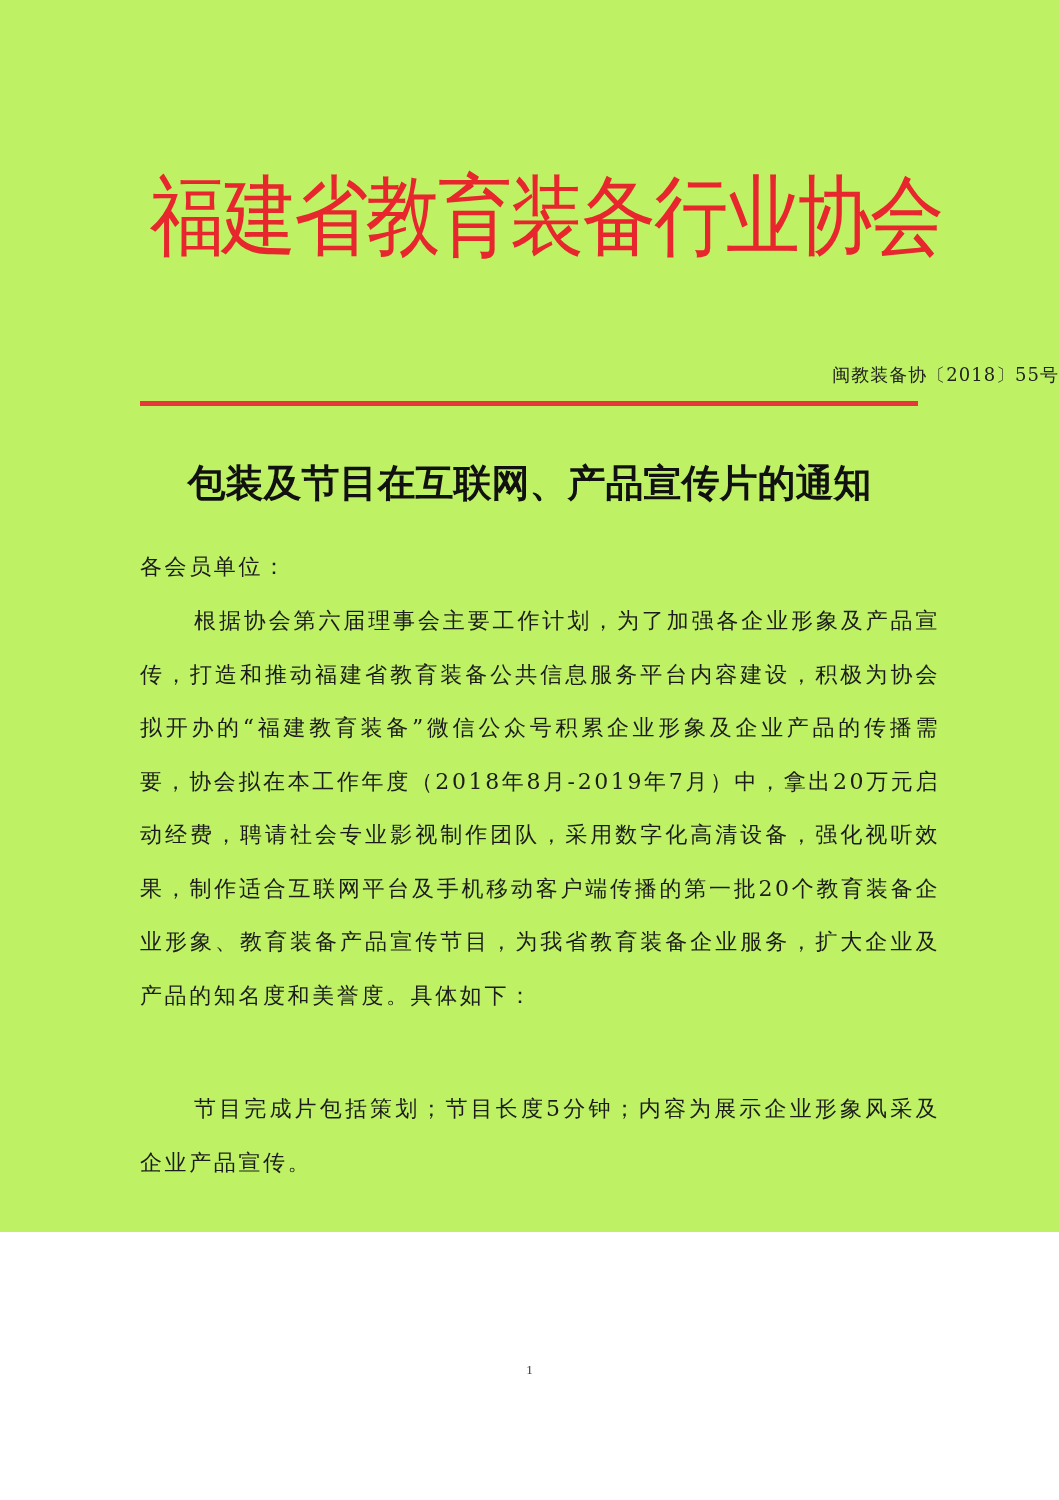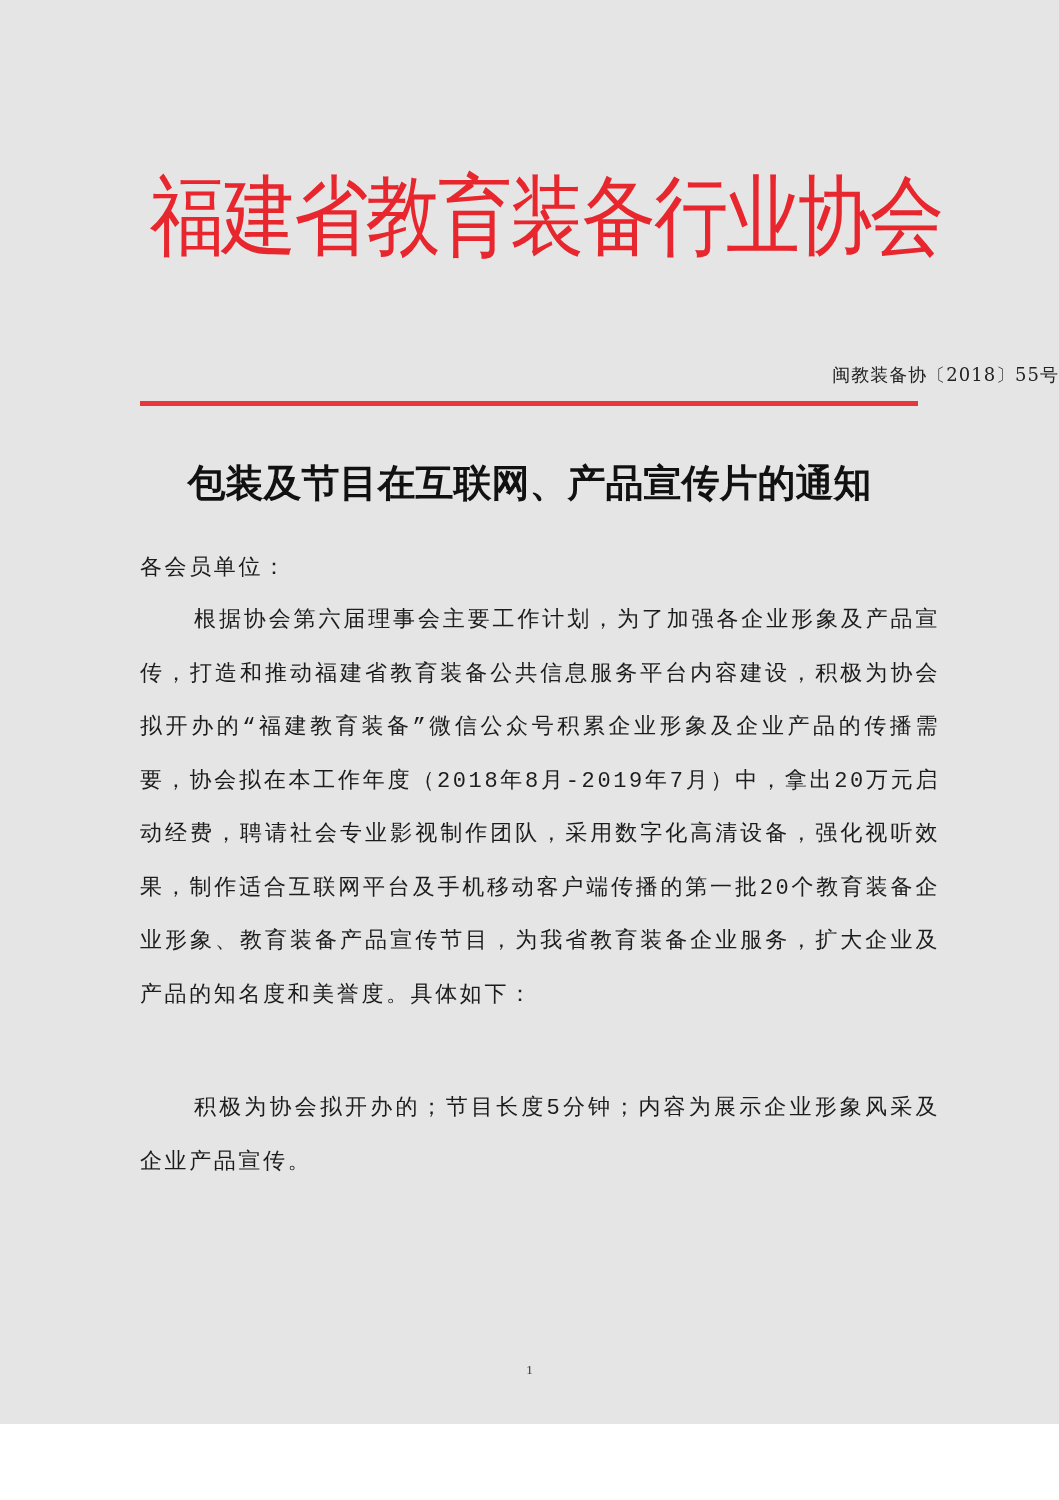--- a/index.html
+++ b/index.html
@@ -12,22 +12,22 @@
     height: 1500px;
     position: relative;
     overflow: hidden;
     font-family: "DejaVu Serif", "Liberation Serif", serif;
     color: #1a1a1a;
   }
   .page {
     position: absolute;
     left: 0; top: 0;
     width: 1059px;
-    height: 1424px;
-    background: #e5e5e5;
+    height: 1232px;
+    background: #bef264;
   }
   .org-header {
     position: absolute;
     left: 150px;
     top: 150px;
     width: 760px;
     height: 110px;
     text-align: center;
     color: #e8262d;
     font-family: "DejaVu Serif", "Liberation Serif", serif;
@@ -91,21 +91,21 @@
     top: 1026px;
     font-family: "DejaVu Sans", "Liberation Sans", sans-serif;
     font-weight: bold;
     font-size: 27px;
     line-height: 53px;
     color: #111;
     letter-spacing: 1px;
   }
   .para2 { top: 1082px; }
   .para3 { top: 1190px; }
-  .indent { text-indent: 54px; font-family: Liberation Mono, monospace; }
+  .indent { text-indent: 54px; }
   .page-number {
     position: absolute;
     left: 0;
     width: 1059px;
     top: 1362px;
     text-align: center;
     font-family: "Liberation Serif", serif;
     font-size: 13px;
     color: #333;
   }
@@ -121,18 +121,18 @@
 
   <div class="red-rule"></div>
 
   <div class="doc-title">包装及节目在互联网、产品宣传片的通知</div>
 
   <div class="body-text salutation">各会员单位：</div>
 
   <div class="body-text para1 indent">根据协会第六届理事会主要工作计划，为了加强各企业形象及产品宣传，打造和推动福建省教育装备公共信息服务平台内容建设，积极为协会拟开办的“福建教育装备”微信公众号积累企业形象及企业产品的传播需要，协会拟在本工作年度（2018年8月-2019年7月）中，拿出20万元启动经费，聘请社会专业影视制作团队，采用数字化高清设备，强化视听效果，制作适合互联网平台及手机移动客户端传播的第一批20个教育装备企业形象、教育装备产品宣传节目，为我省教育装备企业服务，扩大企业及产品的知名度和美誉度。具体如下：</div>
 
 
-  <div class="body-text para2 indent">积极为协会拟开办的；节目长度5分钟；内容为展示企业形象风采及企业产品宣传。</div>
+  <div class="body-text para2 indent">节目完成片包括策划；节目长度5分钟；内容为展示企业形象风采及企业产品宣传。</div>
 
 
   <div class="page-number">1</div>
 
 </div>
 
 </body></html>

